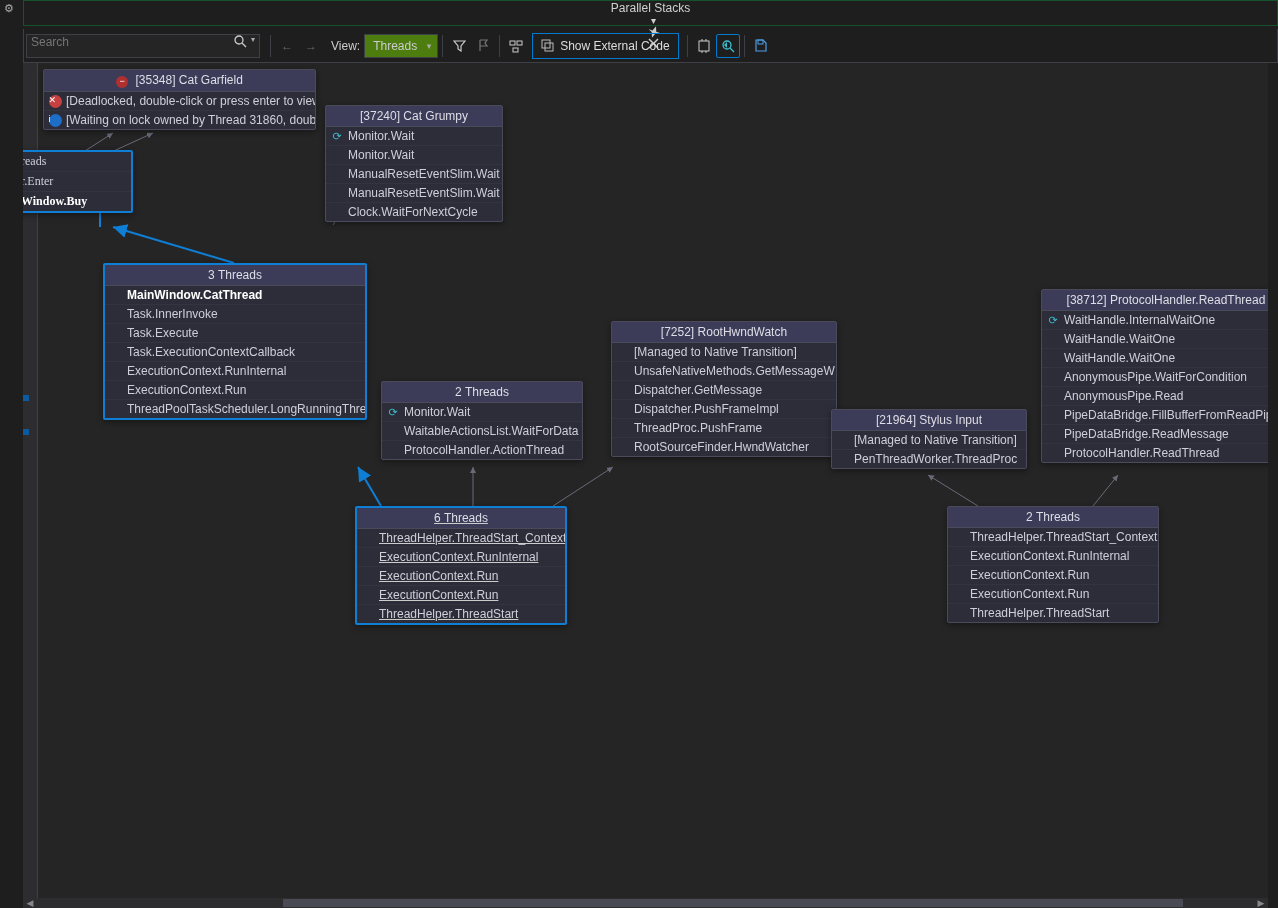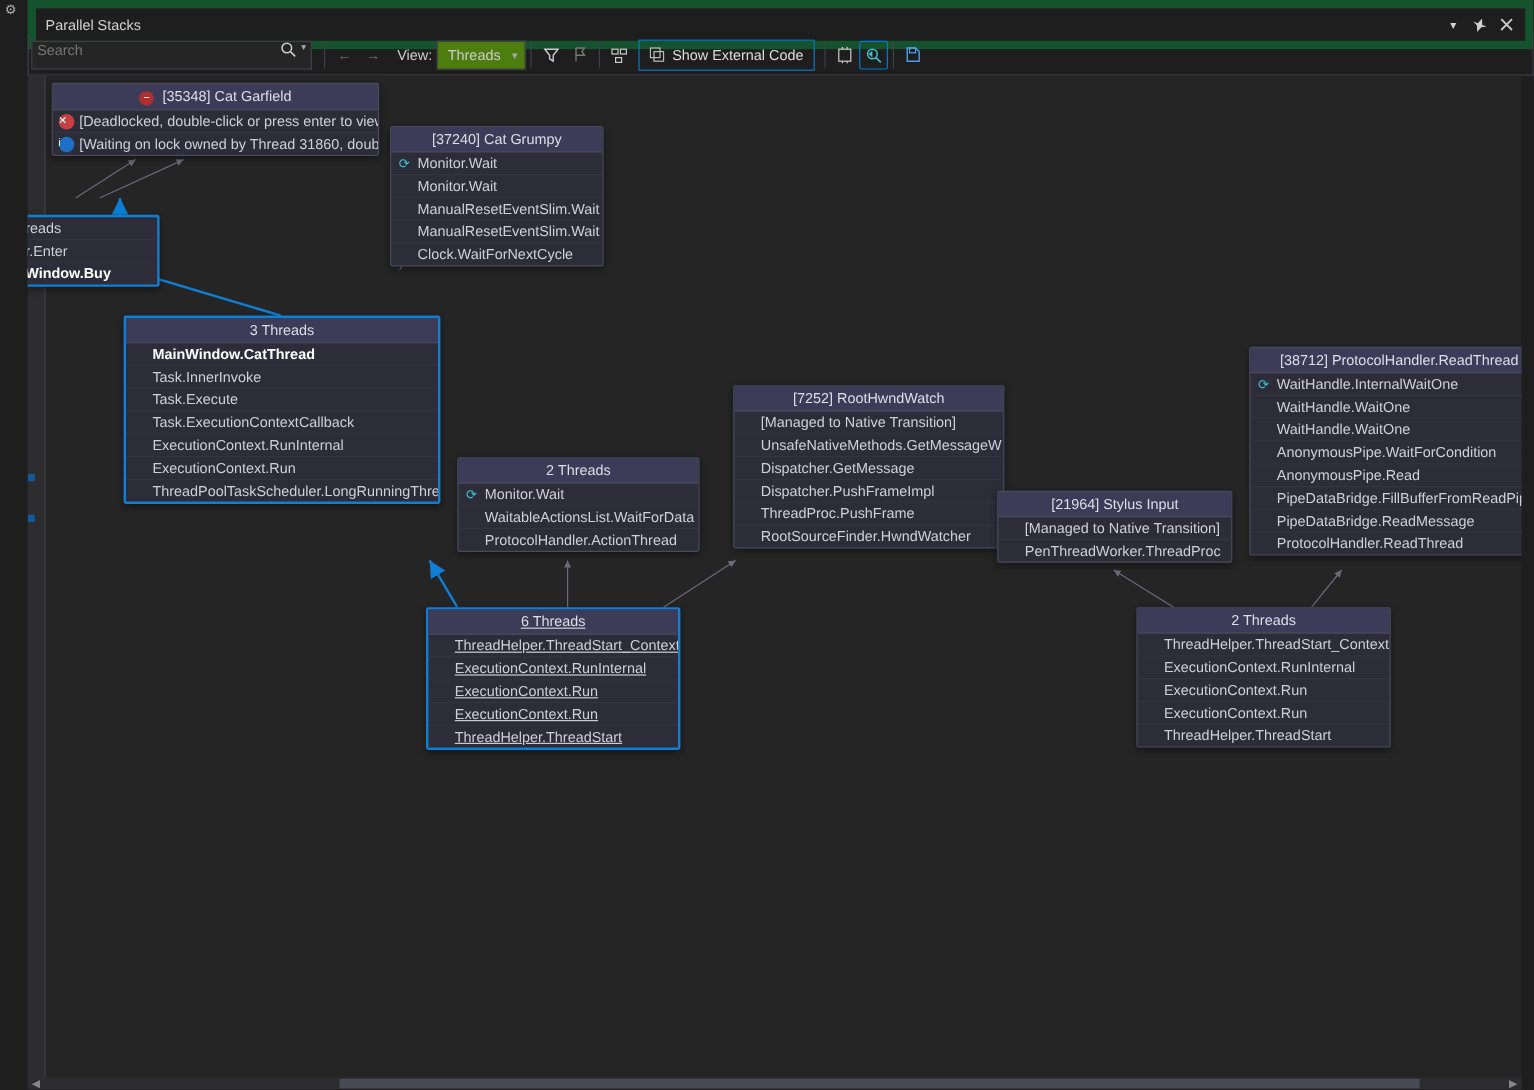--- a/index.html
+++ b/index.html
@@ -10,26 +10,27 @@
   color: #cccccc;
   width: 1278px;
   height: 908px;
   overflow: hidden;
   position: relative;
 }
 .gear-icon { position: absolute; top: 2px; left: 4px; color: #aaa; font-size: 11px; }
 .titlebar {
   position: absolute;
   top: 0; left: 23px; right: 0;
-  height: 41px;
-  border: 7px solid #14532d;
+  height: 26px;
+  border: 1px solid #14532d;
   display: flex;
   align-items: center;
   padding: 0 8px;
   color: #d0d0d0;
+  flex-direction: column;
 }
 .titlebar .spacer { flex: 1; }
 .titlebar .win-icon { width: 16px; height: 16px; margin-left: 6px; display: inline-flex; align-items: center; justify-content: center; color: #d0d0d0; }
 .titlebar .chev { font-size: 10px; }
 .toolbar {
   position: absolute;
   top: 29px; left: 23px; right: 0;
   height: 34px;
   border: 1px solid #3f3f46;
   border-top: none;
@@ -237,21 +238,21 @@
     <path d="M 310 162 L 340 115" stroke="#6a6a78" fill="none" marker-end="url(#arrow)"></path>
     <path d="M 77 164 L 77 102" stroke="#0f7fd6" stroke-width="2" fill="none" marker-end="url(#arrowb)"></path>
     <path d="M 211 200 L 90 164" stroke="#0f7fd6" stroke-width="2" fill="none" marker-end="url(#arrowb)"></path>
     <path d="M 358 443 L 335 404" stroke="#0f7fd6" stroke-width="2" fill="none" marker-end="url(#arrowb)"></path>
     <path d="M 450 443 L 450 404" stroke="#6a6a78" fill="none" marker-end="url(#arrow)"></path>
     <path d="M 530 443 L 590 404" stroke="#6a6a78" fill="none" marker-end="url(#arrow)"></path>
     <path d="M 955 443 L 905 412" stroke="#6a6a78" fill="none" marker-end="url(#arrow)"></path>
     <path d="M 1070 443 L 1095 412" stroke="#6a6a78" fill="none" marker-end="url(#arrow)"></path>
   </svg>
 
-  <div class="node active" style="top:116px; left:-10px; width:86px;">
+  <div class="node active" style="top:87px; left:-10px; width:86px;font-family:Liberation Serif, serif;">
     <div class="node-row" style="padding-left:6px;">reads</div>
     <div class="node-row" style="padding-left:6px;">r.Enter</div>
     <div class="node-row bold" style="padding-left:6px;">Window.Buy</div>
   </div>
 
   <div class="node" style="top:6px; left:20px; width:273px;">
     <div class="node-header">
       <span class="row-icon" style="position:static;display:inline-flex;margin-right:4px;">
           <span class="icon-stop">−</span>
         </span>

